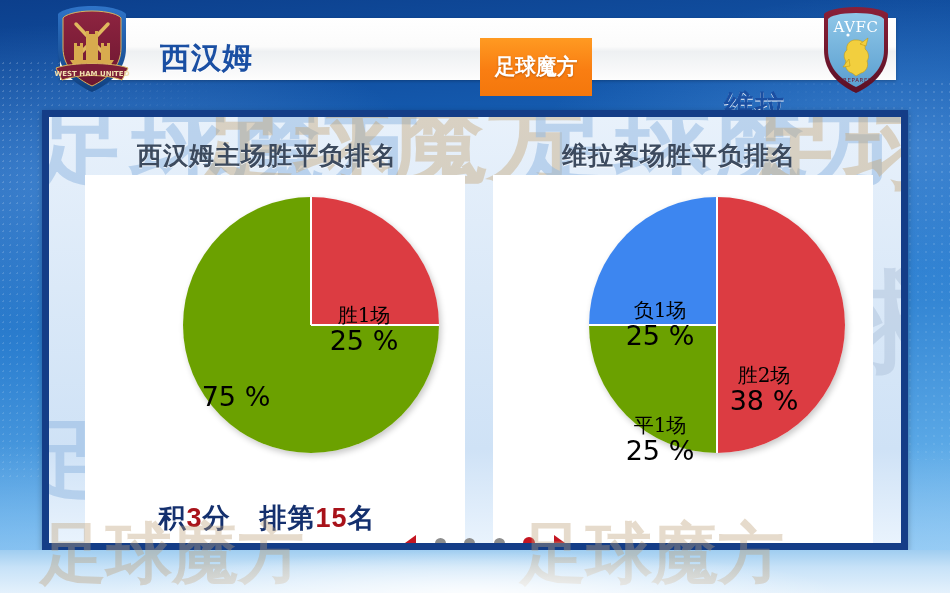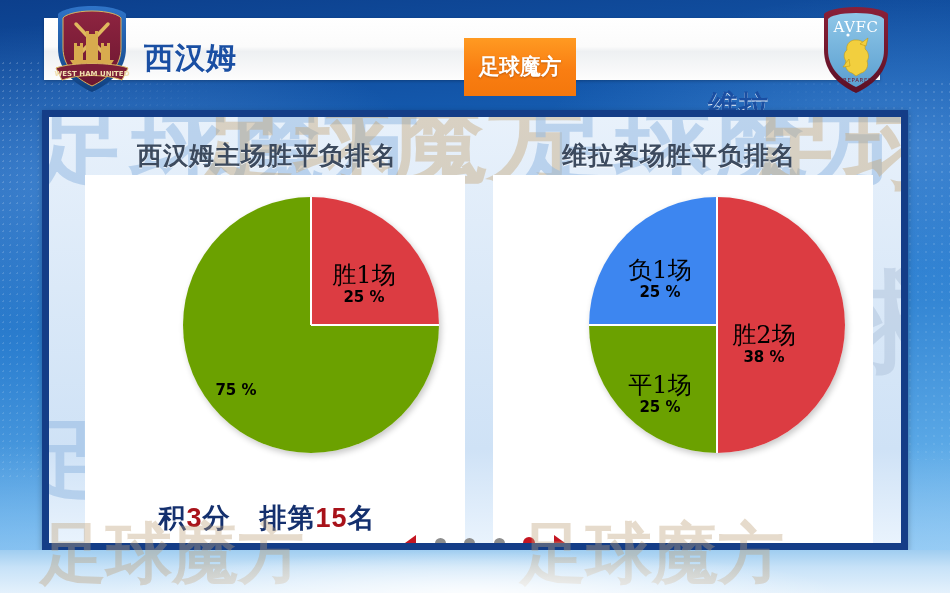--- a/index.html
+++ b/index.html
@@ -35,21 +35,21 @@
     mask-image:linear-gradient(260deg, rgba(0,0,0,.7) 0%, rgba(0,0,0,0) 60%);
     opacity:.5;
   }
   #bg-glow{
     position:absolute;left:0;bottom:0;width:950px;height:150px;
     background:linear-gradient(0deg, rgba(190,225,255,.55), rgba(190,225,255,0));
   }
 
   
   #header{
-    position:absolute;left:44px;top:18px;width:836px;height:62px;
+    position:absolute;left:60px;top:18px;width:836px;height:62px;
     background:linear-gradient(180deg,#ffffff 0%,#fbfbfb 46%,#eef0f2 54%,#fdfdfd 100%);
     box-shadow:0 1px 3px rgba(0,0,0,.25);
   }
   .team-name{
     position:absolute;top:20px;
     font-size:30px;font-weight:bold;color:#1a4fa3;
     letter-spacing:1px;white-space:nowrap;
     text-shadow:0 1px 0 rgba(255,255,255,.9);
   }
   #home-name{left:100px;}
@@ -114,22 +114,22 @@
   #pie-left{left:134px;top:80px;}
   #pie-right{left:540px;top:80px;}
   .slice-sep{
     position:absolute;background:#fff;
   }
   .pie-label{
     position:absolute;text-align:center;white-space:nowrap;
     font-family:"DejaVu Serif","Liberation Serif",serif;
     color:#000;line-height:1.12;
   }
-  .pie-label .l1{font-size:24px;display:block;}
-  .pie-label .l2{font-size:15px;display:block;font-family:"DejaVu Sans",sans-serif;font-weight:bold;}
+  .pie-label .l1{font-size:20px;display:block;margin-top:42px;}
+  .pie-label .l2{font-size:27px;display:block;font-family:"DejaVu Sans",sans-serif;font-weight:normal;}
 
   
   .score-line{
     position:absolute;top:383px;width:420px;text-align:center;
     font-size:27px;font-weight:bold;color:#14306e;white-space:nowrap;
     letter-spacing:1px;
     text-shadow:0 1px 0 rgba(255,255,255,.75);
   }
   #score-left{left:8px;}
   #score-right{left:420px;}

